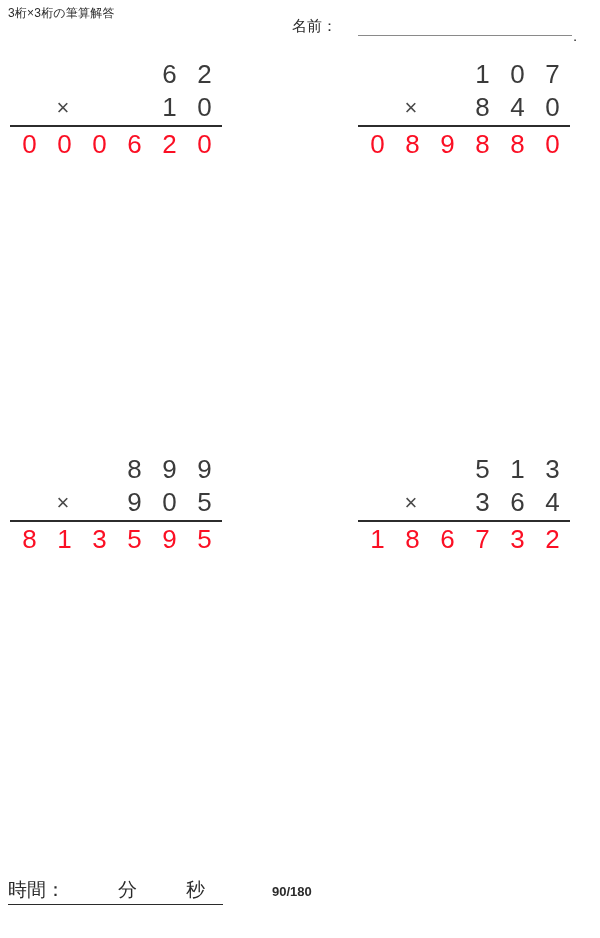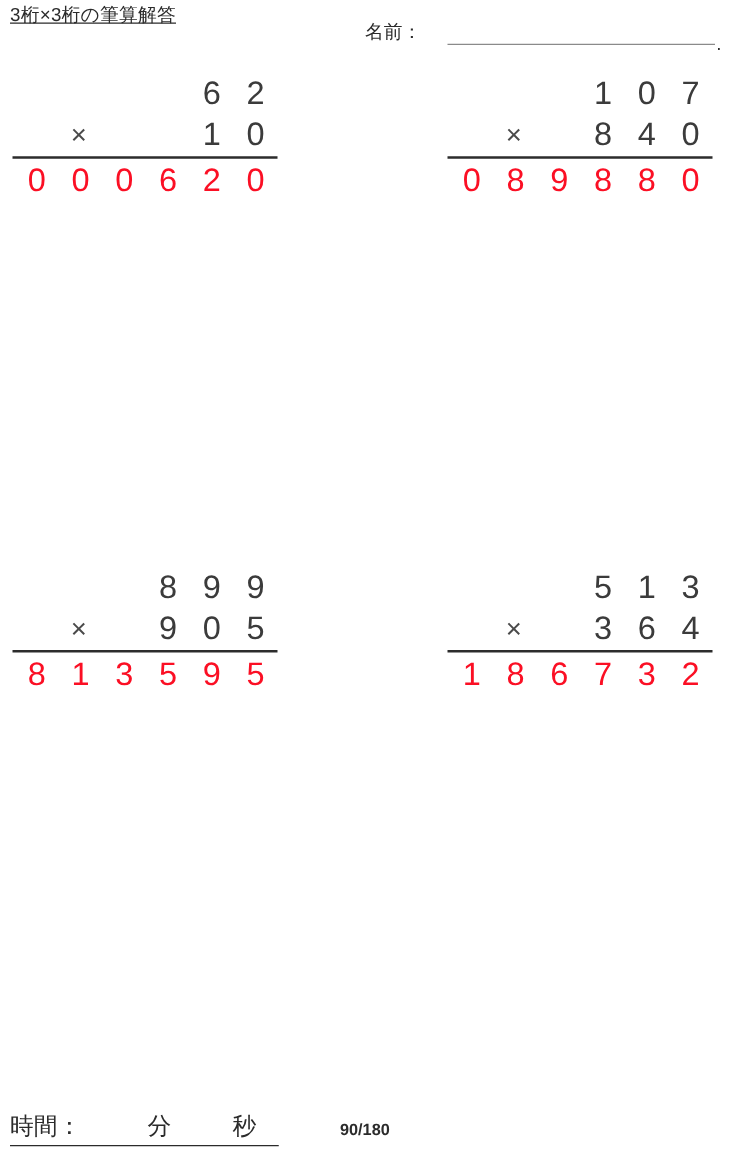--- a/index.html
+++ b/index.html
@@ -14,26 +14,25 @@
     font-family: "Liberation Sans", "DejaVu Sans", sans-serif;
     color: #231f20;
     overflow: hidden;
   }
 
   
   .worksheet-title {
     position: absolute;
     left: 8px;
     top: 6px;
-    font-size: 15px;
+    font-size: 12px;
     line-height: 14px;
     letter-spacing: 0.2px;
     color: #2b2b2b;
     white-space: nowrap;
-    text-decoration: underline;
   }
   .name-block {
     position: absolute;
     left: 292px;
     top: 16px;
     width: 300px;
     height: 26px;
   }
   .name-label {
     position: absolute;
@@ -122,21 +121,21 @@
   }
   .answer-line .cell {
     color: #fb0f24;
     font-weight: 300;
   }
 
   
   .footer {
     position: absolute;
     left: 0;
-    bottom: 4px;
+    bottom: 16px;
     width: 536px;
     height: 48px;
   }
   .time-block {
     position: absolute;
     left: 8px;
     top: 3px;
     width: 215px;
     height: 30px;
   }

